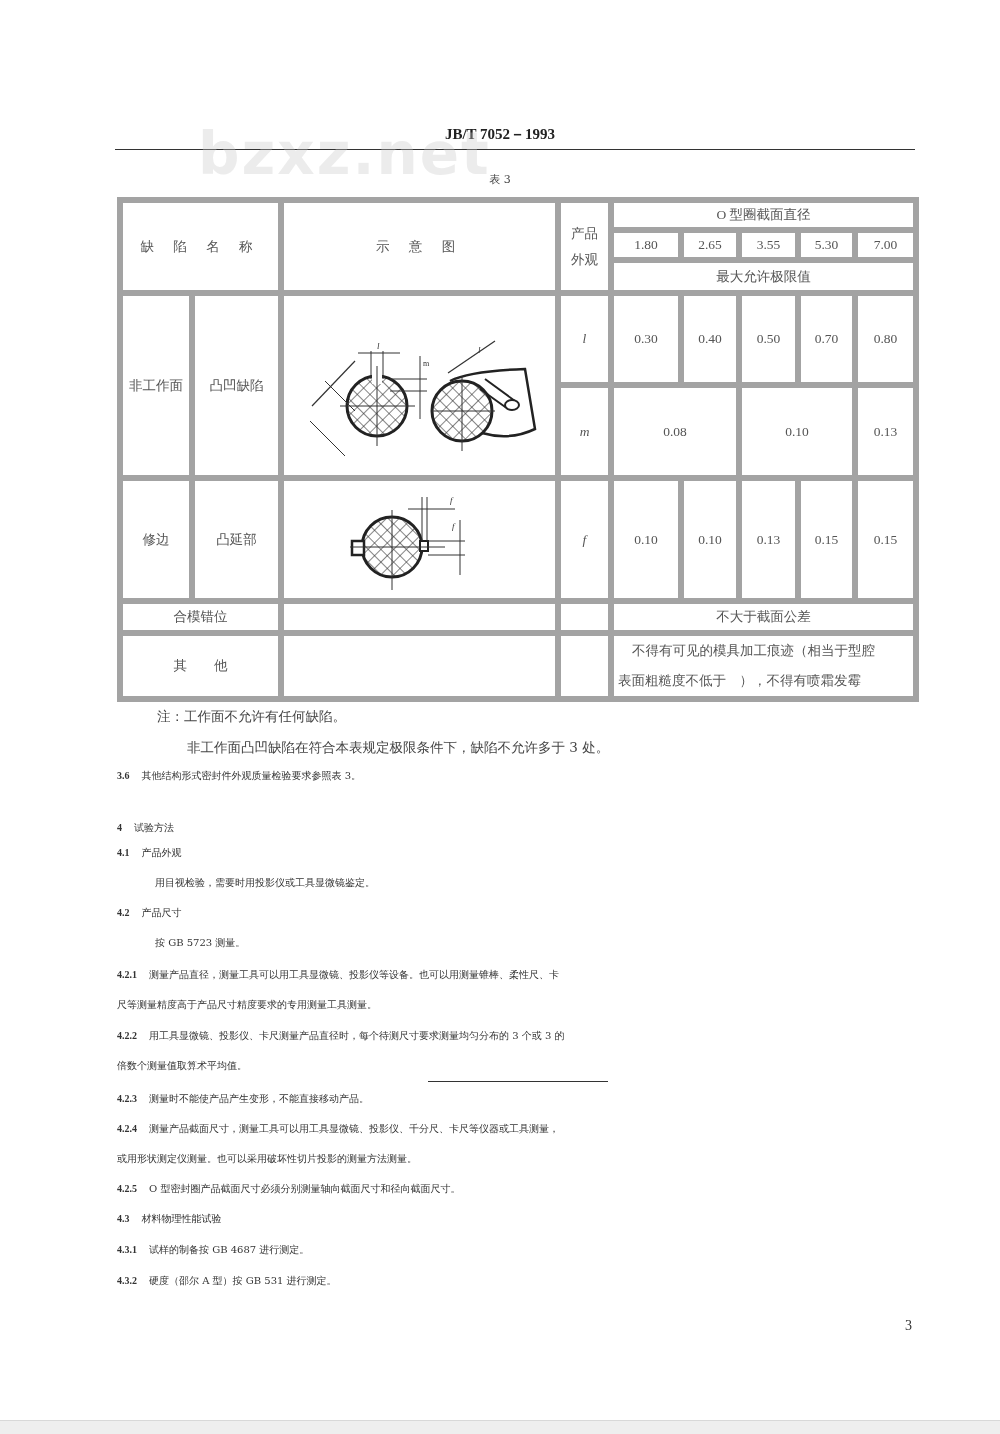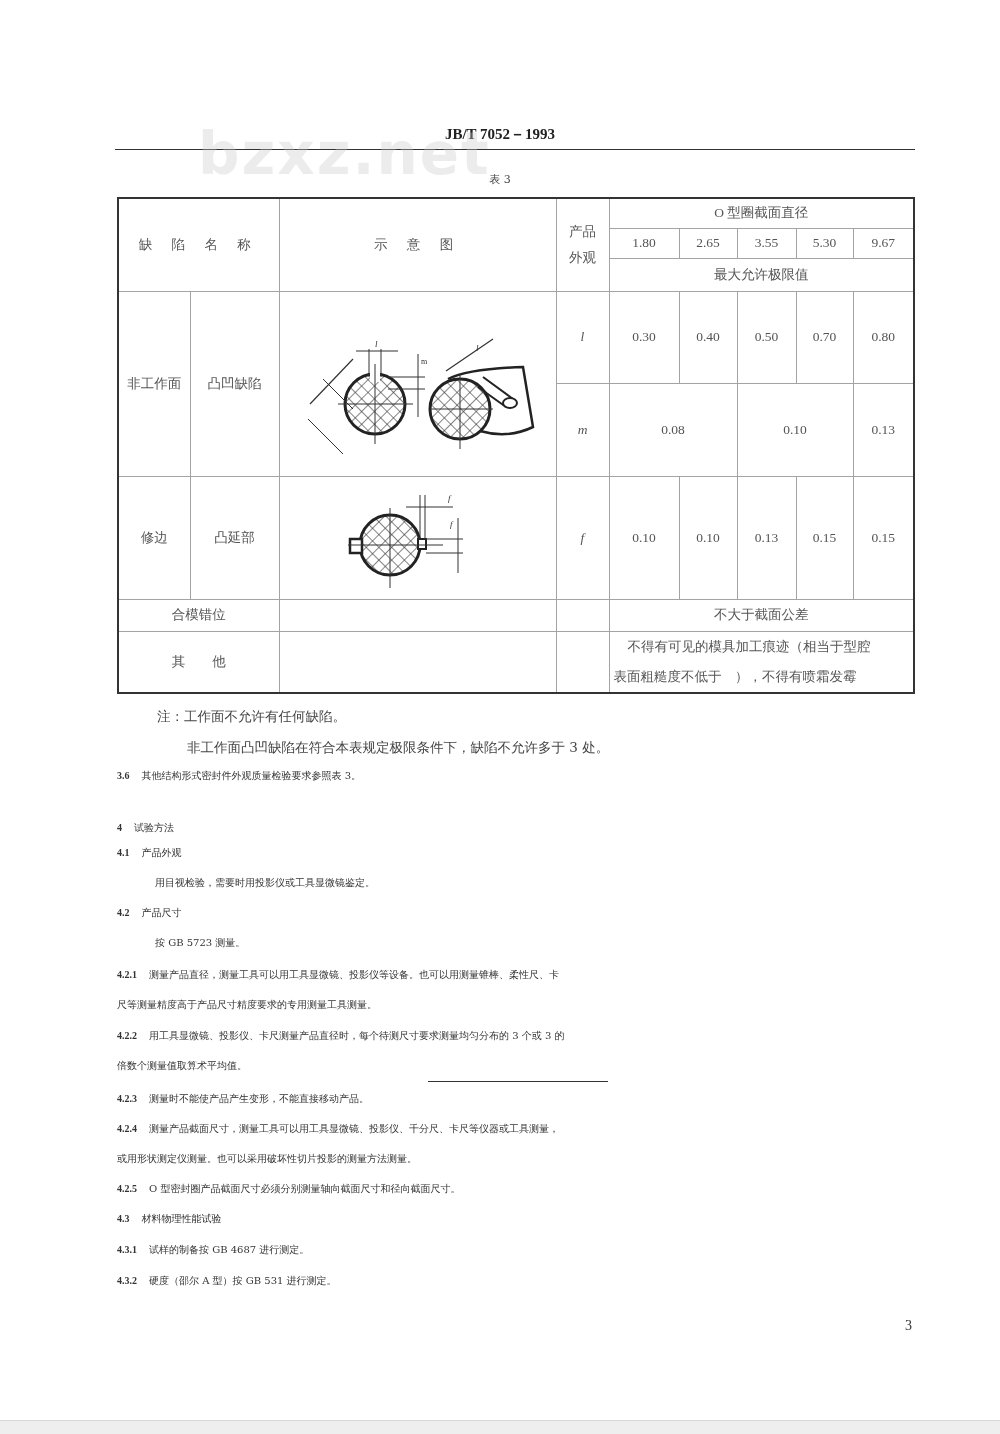--- a/index.html
+++ b/index.html
@@ -24,21 +24,21 @@
     .table-title {
       position: absolute; left: 0; top: 172px; width: 1000px; text-align: center;
       font-size: 11px; color: #444;
     }
     table.defects {
       position: absolute; left: 117px; top: 197px; width: 796px;
       border-collapse: collapse; font-size: 13.5px; color: #555;
       table-layout: fixed;
     }
     table.defects td {
-      border: 1px solid #a3a3a3; text-align: center; vertical-align: middle;
+      border: 6px solid #a3a3a3; text-align: center; vertical-align: middle;
       padding: 0; font-family: "Liberation Serif", serif;
     }
     table.defects { border: 2px solid #333; }
     .spaced { letter-spacing: 8px; text-align: right; }
     .italic { font-style: italic; font-family: "Liberation Serif", serif; }
     .other-text { text-align: left !important; line-height: 30px; padding: 0 4px !important; font-size: 13.5px; }
     .other-text .indent { padding-left: 14px; }
     .body-text {
       position: absolute; left: 117px; width: 800px; font-size: 10px; color: #333;
       font-family: "DejaVu Serif", serif;
@@ -79,21 +79,21 @@
     <td colspan="2" rowspan="3"><span class="spaced">缺 陷 名 称</span></td>
     <td rowspan="3"><span class="spaced">示 意 图</span></td>
     <td rowspan="3" style="line-height:26px;"><span style="display:inline-block;width:30px;">产品外观</span></td>
     <td colspan="5">O 型圈截面直径</td>
   </tr>
   <tr style="height:30px">
     <td>1.80</td>
     <td>2.65</td>
     <td>3.55</td>
     <td>5.30</td>
-    <td>9.67</td>
+    <td>7.00</td>
   </tr>
   <tr style="height:33px">
     <td colspan="5">最大允许极限值</td>
   </tr>
 
   <tr style="height:92px">
     <td rowspan="2">非工作面</td>
     <td rowspan="2">凸凹缺陷</td>
     <td rowspan="2">
       <svg width="240" height="150" viewBox="0 0 240 150">

